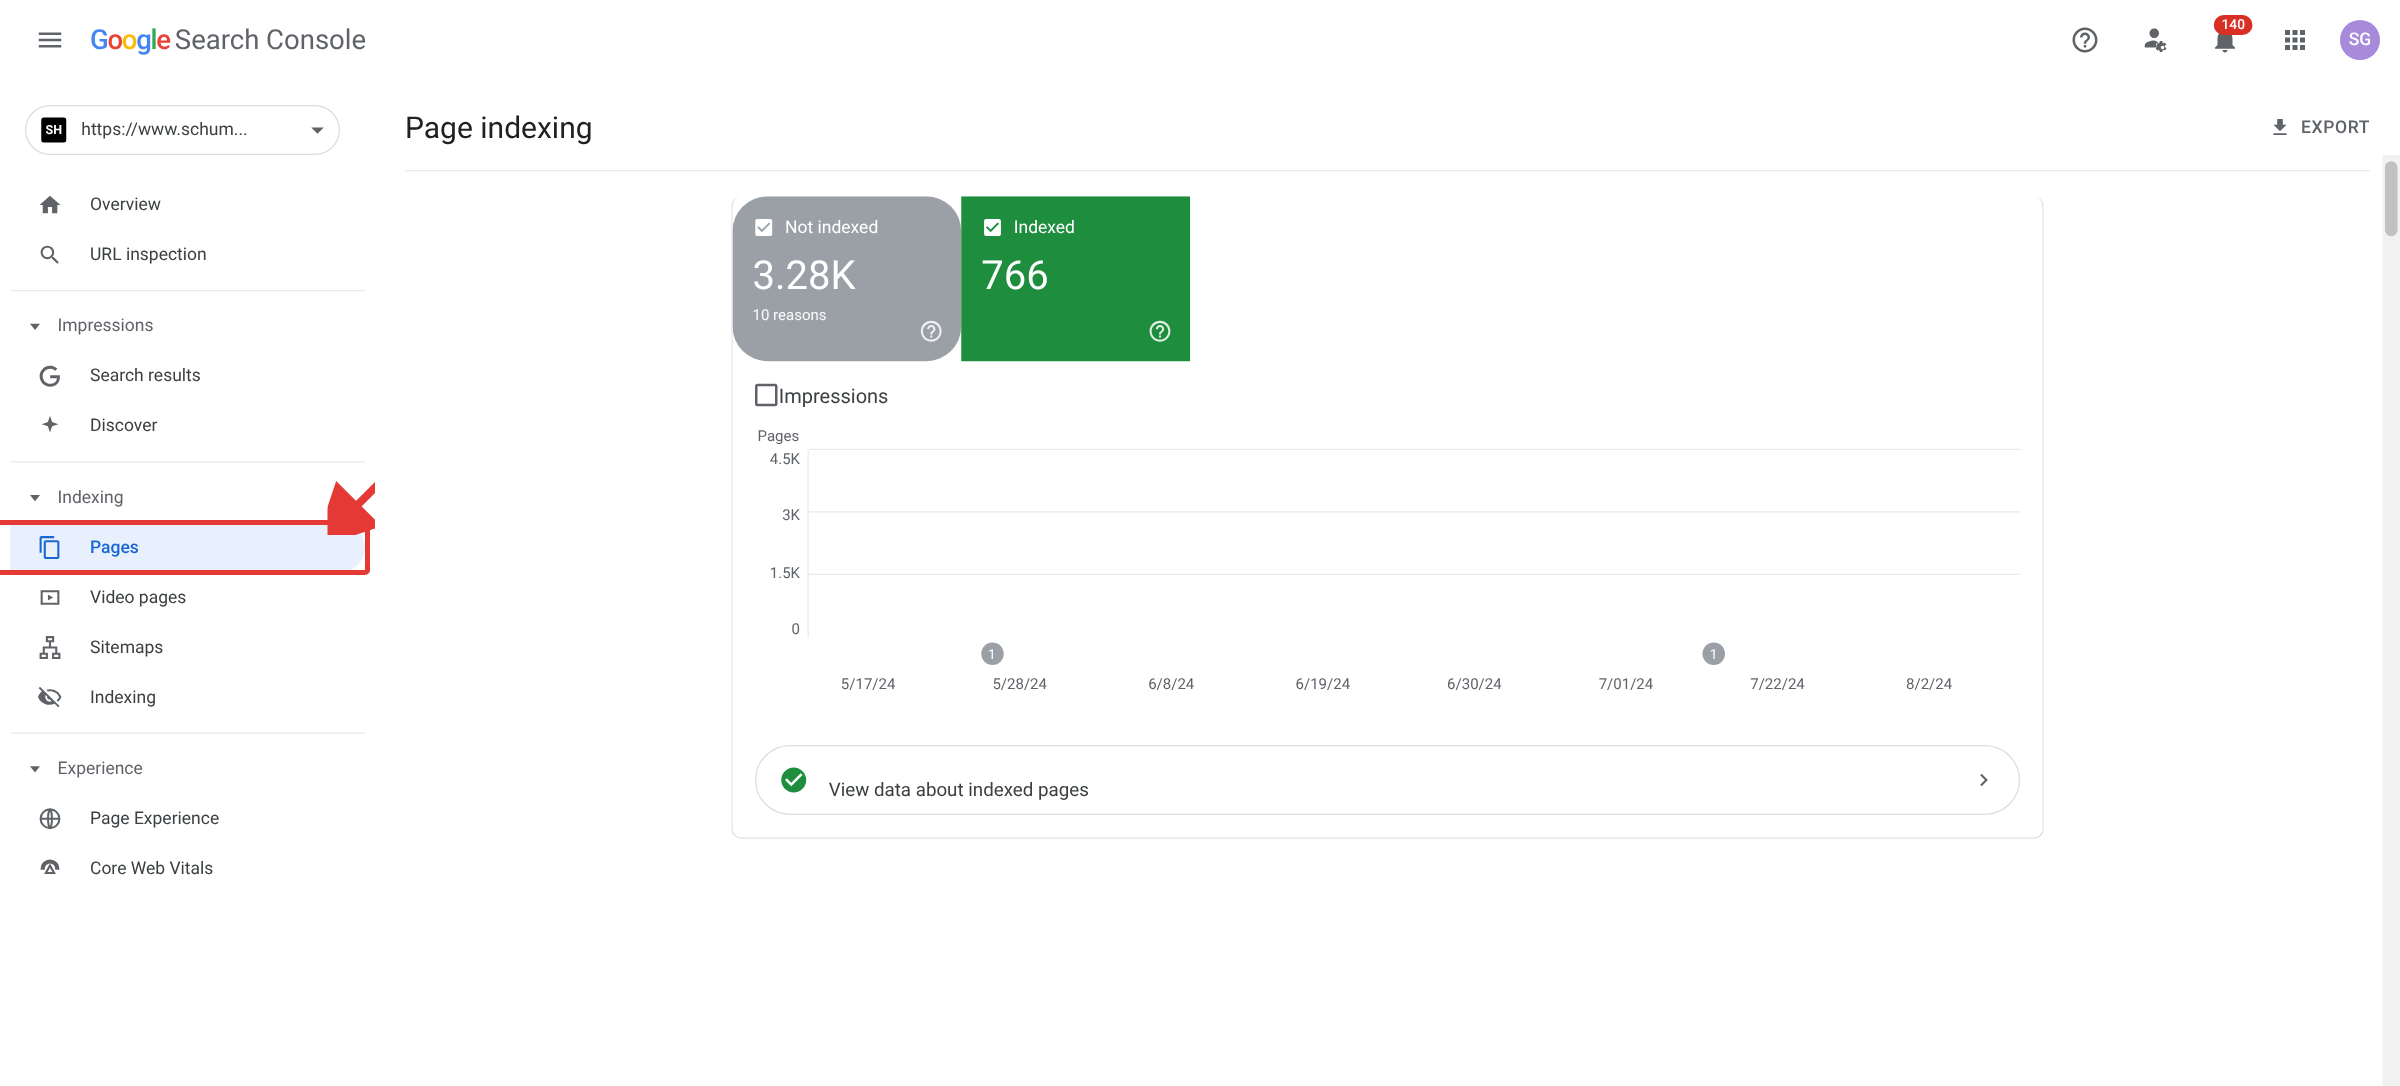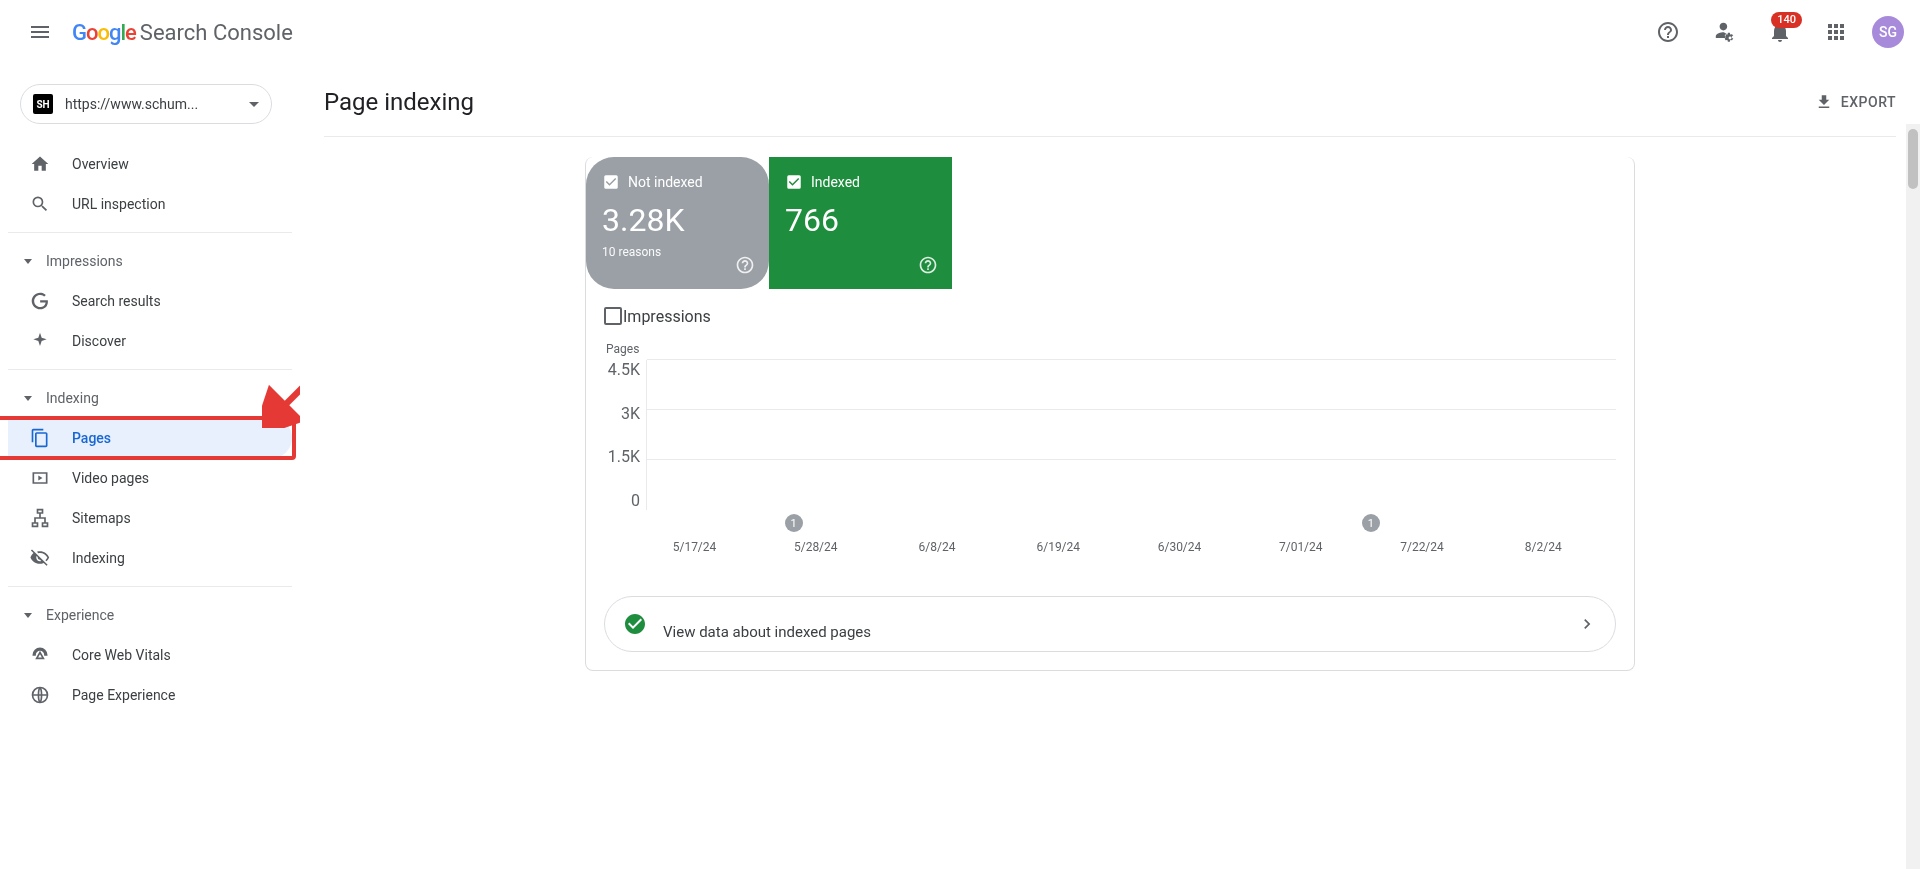--- a/index.html
+++ b/index.html
@@ -102,21 +102,21 @@
   .kpi .help { position:absolute; right:14px; bottom:14px; width:20px; height:20px; opacity:0.85; }
   .kpi .help svg { width:20px; height:20px; fill:#fff; }
 
   .imp-row { display:flex; align-items:flex-start; gap:1px; padding:18px 18px 6px 18px; }
   .imp-chk { width:18px; height:18px; border:2px solid #5f6368; border-radius:2px; }
   .imp-label { font-size:16px; color:#3c4043; }
 
   .chart-wrap { padding: 10px 18px 20px 18px; }
   .chart-axis-label { font-size:12px; color:#5f6368; margin-bottom:4px; margin-left:2px; }
   .chart-area { display:flex; }
-  .y-axis { width:42px; display:flex; flex-direction:column; justify-content:space-between; height:150px; text-align:right; padding-right:6px; color:#5f6368; font-size:16px; }
+  .y-axis { width:42px; display:flex; flex-direction:column; justify-content:space-between; height:150px; text-align:right; padding-right:6px; color:#5f6368; font-size:12px; }
   .bars-viewport { flex:1; }
   .bars { height:150px; display:flex; align-items:flex-end; gap:1px; border-left:1px solid #e8eaed; position:relative; }
   .grid-line { position:absolute; left:0; right:0; height:1px; background:#e8eaed; }
   .bar { flex:1; display:flex; flex-direction:column; justify-content:flex-end; }
   .bar .seg-green { background:#34a853; width:100%; }
   .bar .seg-grey  { background:#bdc1c6; width:100%; }
   .marker-row { position:relative; height:22px; margin-top:4px; }
   .marker-circle { position:absolute; width:18px; height:18px; border-radius:50%; background:#9aa0a6; color:#fff; font-size:11px; display:flex; align-items:center; justify-content:center; }
   .x-axis { display:flex; position:relative; height:20px; margin-top:4px;text-decoration:underline; }
   .x-tick { position:absolute; font-size:12px; color:#5f6368; transform:translateX(-50%); }
@@ -276,33 +276,33 @@
     </div>
     <div class="divider"></div>
 
     <div class="side-section-head">
       <div class="small-tri"></div>
       <span>Experience</span>
     </div>
     <div class="side-item">
       <span class="icon">
           <svg viewBox="0 0 24 24">
-            <path d="M12 4a8 8 0 00-8 8h2a6 6 0 1112 0h2a8 8 0 00-8-8zm0 5l-4 7h8l-4-7z" fill="none" stroke="#5f6368" stroke-width="2"></path>
-          </svg>
-        </span>
-      <span>Core Web Vitals</span>
-    </div>
-    <div class="side-item">
-      <span class="icon">
-          <svg viewBox="0 0 24 24">
             <circle cx="12" cy="12" r="9" fill="none" stroke="#5f6368" stroke-width="2"></circle>
             <path d="M3 12h18M12 3c2.5 3 2.5 15 0 18M12 3c-2.5 3-2.5 15 0 18" fill="none" stroke="#5f6368" stroke-width="2"></path>
           </svg>
         </span>
       <span>Page Experience</span>
+    </div>
+    <div class="side-item">
+      <span class="icon">
+          <svg viewBox="0 0 24 24">
+            <path d="M12 4a8 8 0 00-8 8h2a6 6 0 1112 0h2a8 8 0 00-8-8zm0 5l-4 7h8l-4-7z" fill="none" stroke="#5f6368" stroke-width="2"></path>
+          </svg>
+        </span>
+      <span>Core Web Vitals</span>
     </div>
   </div>
 
   <div class="main">
     <div class="page-title-row">
       <div class="page-title">Page indexing</div>
       <div class="export-btn">
         <svg viewBox="0 0 24 24">
             <path d="M19 9h-4V3H9v6H5l7 7 7-7zM5 18v2h14v-2H5z"></path>
           </svg>

